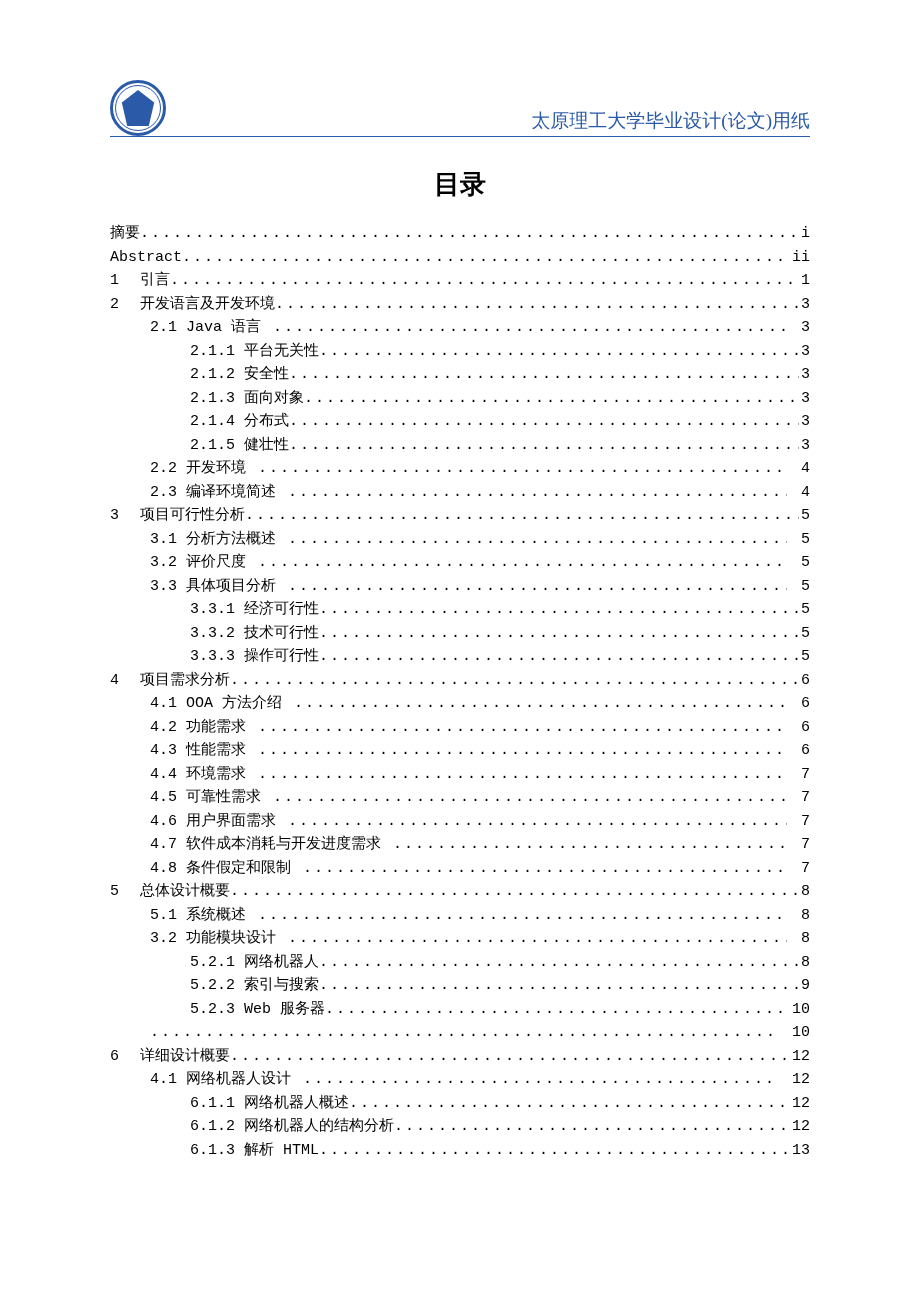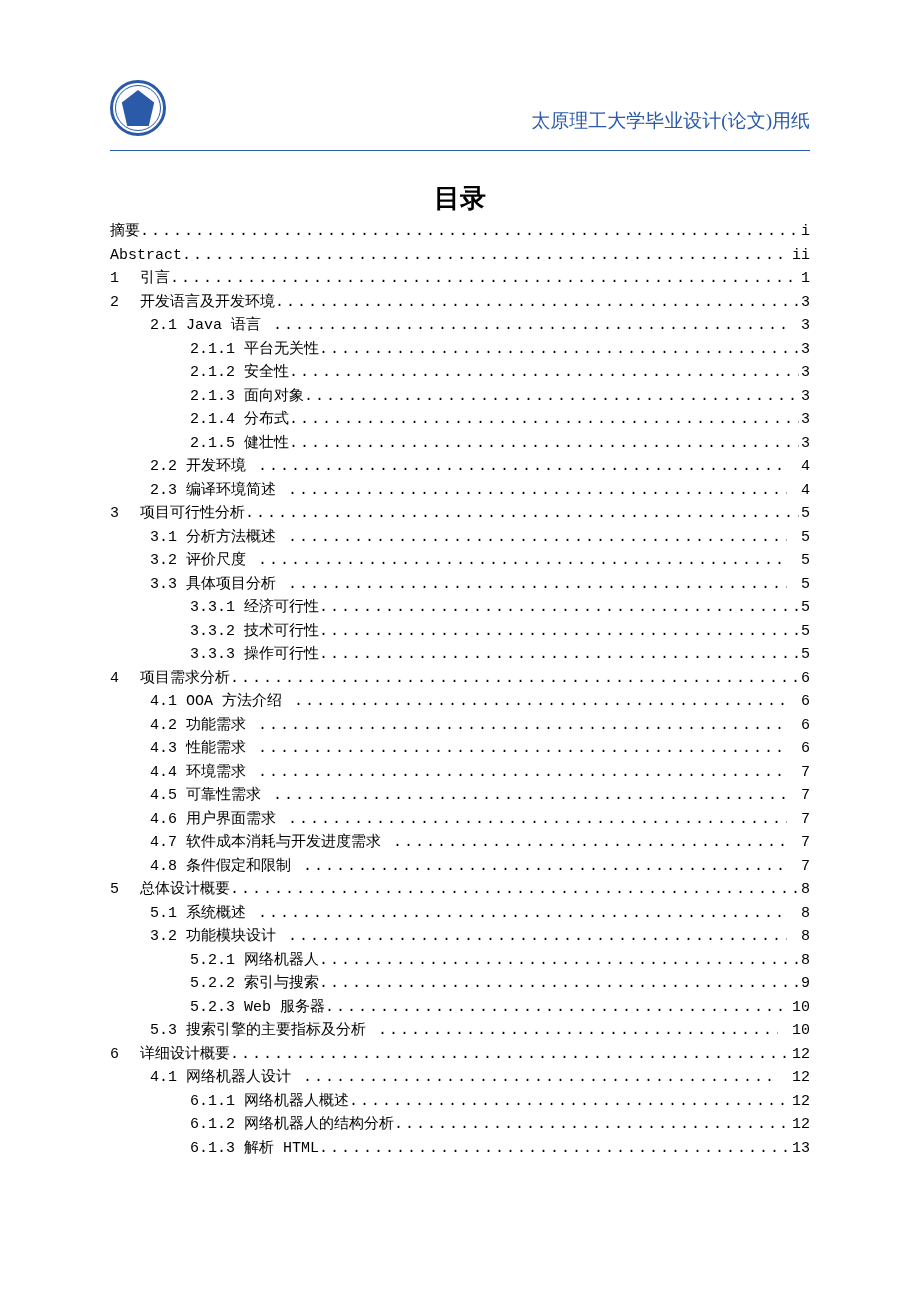--- a/index.html
+++ b/index.html
@@ -11,21 +11,21 @@
       position: relative;
     }
     .page {
       padding: 80px 110px 60px 110px;
     }
     .header {
       display: flex;
       align-items: flex-end;
       justify-content: space-between;
       border-bottom: 1.5px solid #2a5aa8;
-      padding-bottom: 14px;
+      padding-bottom: 0;
       margin-bottom: 30px;
     }
     .logo-circle {
       width: 56px;
       height: 56px;
       border: 3px solid #2a5aa8;
       border-radius: 50%;
       display: flex;
       align-items: center;
       justify-content: center;
@@ -48,21 +48,21 @@
       color: #2a5aa8;
       font-size: 19px;
       font-family: "KaiTi", "楷体", serif;
       margin-bottom: 2px;
     }
     .toc-title {
       text-align: center;
       font-size: 26px;
       font-weight: bold;
       font-family: "SimHei", "黑体", sans-serif;
-      margin-bottom: 4px;
+      margin-bottom: 20px;
     }
     .toc {
       font-size: 15px;
       line-height: 23.5px;
       font-family: "SimSun", "宋体", "Courier New", monospace;
     }
     .toc-row {
       display: flex;
       white-space: nowrap;
       align-items: flex-end;
@@ -269,21 +269,20 @@
         <span class="toc-label">5.2.2 索引与搜索</span>
         <span class="toc-dots"></span>
         <span class="toc-page">9</span>
       </div>
       <div class="toc-row indent-2">
         <span class="toc-label">5.2.3 Web 服务器 </span>
         <span class="toc-dots"></span>
         <span class="toc-page">10</span>
       </div>
       <div class="toc-row indent-1">
-        <span class="toc-label">5.3 搜索引擎的主要指标及分析</span>
         <span class="toc-dots"></span>
         <span class="toc-page">10</span>
       </div>
       <div class="toc-row indent-0">
         <span class="toc-label"><span class="num-col">6</span>详细设计概要</span>
         <span class="toc-dots"></span>
         <span class="toc-page">12</span>
       </div>
       <div class="toc-row indent-1">
         <span class="toc-label">4.1 网络机器人设计</span>

